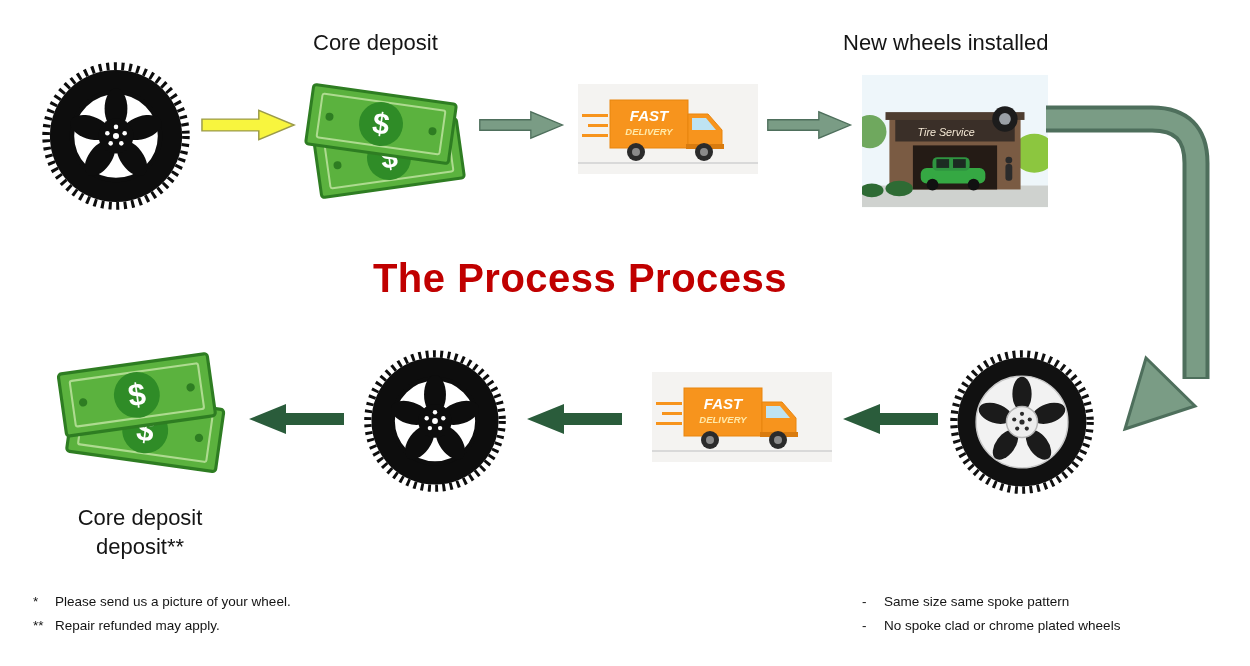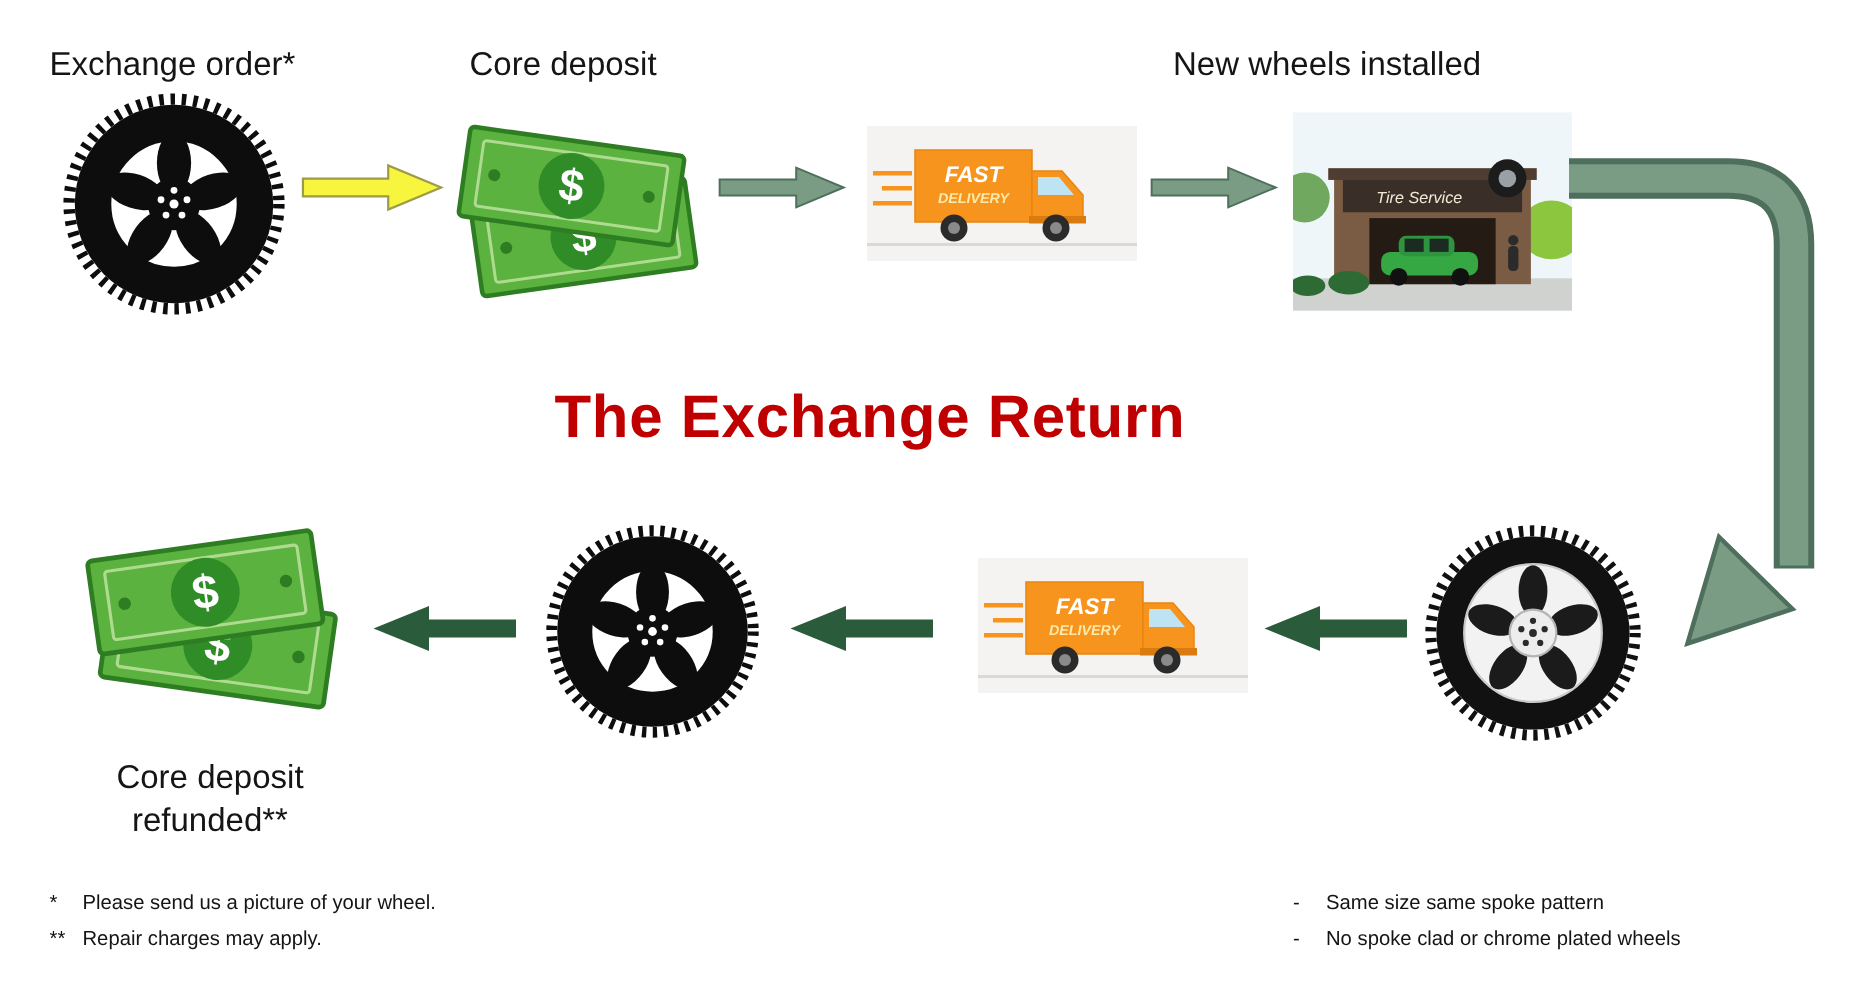--- a/index.html
+++ b/index.html
@@ -10,21 +10,20 @@
   .title { font-size:40px; font-weight:700; color:#C00000; text-align:center; letter-spacing:0.5px; }
   .foot { display:flex; font-size:13.5px; color:#141414; margin-bottom:9px; }
   .foot .marker { width:22px; flex:none; }
   svg { display:block; }
 </style>
 </head>
 <body>
 
 <div class="canvas">
 
-  <div class="abs step-label" style="left:33px; top:30px;">Exchange order*</div>
 
   <svg class="abs" style="left:40px; top:60px;" width="152" height="152" viewBox="-100 -100 200 200">
     <circle r="92" fill="none" stroke="#0d0d0d" stroke-width="10" stroke-dasharray="4 6"></circle>
     <circle r="87" fill="#0d0d0d"></circle>
     <circle r="58" fill="#ffffff"></circle>
     <circle r="58" fill="none" stroke="#0d0d0d" stroke-width="6"></circle>
     <g fill="#0d0d0d">
       <ellipse cx="0" cy="-36" rx="15" ry="27"></ellipse>
       <ellipse cx="0" cy="-36" rx="15" ry="27" transform="rotate(72)"></ellipse>
       <ellipse cx="0" cy="-36" rx="15" ry="27" transform="rotate(144)"></ellipse>
@@ -88,21 +87,21 @@
       <circle cx="58" cy="68" r="4" fill="#8a8a8a"></circle>
     <circle cx="126" cy="68" r="9" fill="#2b2b2b"></circle>
       <circle cx="126" cy="68" r="4" fill="#8a8a8a"></circle>
     <rect x="0" y="78" width="180" height="2" fill="#d9d9d9"></rect>
   </svg>
 
   <svg class="abs" style="left:766px; top:106px;" width="88" height="38" viewBox="0 0 100 38">
     <polygon points="2,13 60,13 60,4 96,19 60,34 60,25 2,25" stroke="#4E6F5C" stroke-width="1.5" fill="#7A9C85"></polygon>
   </svg>
 
-  <div class="abs step-label" style="left:782px; top:30px;text-align:center;">New wheels installed</div>
+  <div class="abs step-label" style="left:843px; top:30px;text-align:center;">New wheels installed</div>
 
   <svg class="abs" style="left:862px; top:74px;" width="186" height="134" viewBox="0 0 190 135">
     <rect width="190" height="135" fill="#eef6fa"></rect>
     <circle cx="8" cy="58" r="17" fill="#6FA85E"></circle>
     <ellipse cx="176" cy="80" rx="22" ry="20" fill="#8CC63F"></ellipse>
     <rect y="113" width="190" height="22" fill="#cfd2cf"></rect>
     <rect x="28" y="42" width="134" height="75" fill="#7A5B43"></rect>
     <rect x="24" y="38" width="142" height="8" fill="#4E3D30"></rect>
     <rect x="34" y="46" width="122" height="22" fill="#3A2F28"></rect>
     <text x="86" y="62" text-anchor="middle" font-size="11" font-style="italic" fill="#F5E9D5">Tire Service</text>
@@ -120,21 +119,21 @@
     <ellipse cx="38" cy="116" rx="14" ry="8" fill="#2E6B34"></ellipse>
     <ellipse cx="10" cy="118" rx="12" ry="7" fill="#2E6B34"></ellipse>
   </svg>
 
   <svg class="abs" style="left:1040px; top:94px;" width="200" height="355" viewBox="0 0 200 355">
     <path d="M 6 25 H 112 Q 156 25 156 69 V 285" fill="none" stroke-width="27" stroke="#4E6F5C"></path>
     <path d="M 6 25 H 112 Q 156 25 156 69 V 283" fill="none" stroke-width="19" stroke="#7A9C85"></path>
     <polygon points="85,335 155,312 106,264" stroke="#4E6F5C" stroke-width="3" fill="#7A9C85"></polygon>
   </svg>
 
-  <div class="abs title" style="left:260px; top:256px; width:640px;">The Exchange Return</div>
+  <div class="abs title" style="left:260px; top:256px; width:640px;">The Process Process</div>
 
   <svg class="abs" style="left:45px; top:342px;" width="190" height="135" viewBox="0 0 182 124">
     <g transform="translate(96,82) rotate(8)">
       <rect x="-72" y="-30" width="144" height="60" rx="3" stroke="#2E7D22" stroke-width="3" fill="#5BB23E"></rect>
       <rect x="-62" y="-22" width="124" height="44" rx="2" fill="none" stroke="#AEDB90" stroke-width="2"></rect>
       <circle cx="0" cy="0" r="22" fill="#2F8C27"></circle>
       <text y="10" text-anchor="middle" font-size="30" font-weight="bold" fill="#ffffff">$</text>
       <circle cx="-52" cy="0" r="4" fill="#2E7D22"></circle>
         <circle cx="52" cy="0" r="4" fill="#2E7D22"></circle>
     </g>
@@ -143,21 +142,21 @@
       <rect x="-62" y="-22" width="124" height="44" rx="2" fill="none" stroke="#AEDB90" stroke-width="2"></rect>
       <circle cx="0" cy="0" r="22" fill="#2F8C27"></circle>
       <text y="10" text-anchor="middle" font-size="30" font-weight="bold" fill="#ffffff">$</text>
       <circle cx="-52" cy="0" r="4" fill="#2E7D22"></circle>
         <circle cx="52" cy="0" r="4" fill="#2E7D22"></circle>
     </g>
   </svg>
 
   <div class="abs step-label center" style="left:30px; top:503px; width:220px; line-height:29px;">
     <div>Core deposit</div>
-    <div>refunded**</div>
+    <div>deposit**</div>
   </div>
 
   <svg class="abs" style="left:246px; top:400px;" width="100" height="38" viewBox="0 0 100 38">
     <polygon points="98,13 40,13 40,4 3,19 40,34 40,25 98,25" fill="#2A5C3B"></polygon>
   </svg>
 
   <svg class="abs" style="left:362px; top:348px;" width="146" height="146" viewBox="-100 -100 200 200">
     <circle r="92" fill="none" stroke="#0d0d0d" stroke-width="10" stroke-dasharray="4 6"></circle>
     <circle r="87" fill="#0d0d0d"></circle>
     <circle r="58" fill="#ffffff"></circle>
@@ -232,21 +231,21 @@
   </svg>
 
 
   <div class="abs" style="left:33px; top:594px;">
     <div class="foot">
       <span class="marker">*</span>
       <span>Please send us a picture of your wheel.</span>
     </div>
     <div class="foot">
       <span class="marker">**</span>
-      <span>Repair charges may apply.</span>
+      <span>Repair refunded may apply.</span>
     </div>
   </div>
 
   <div class="abs" style="left:862px; top:594px;">
     <div class="foot">
       <span class="marker">-</span>
       <span>Same size same spoke pattern</span>
     </div>
     <div class="foot">
       <span class="marker">-</span>

